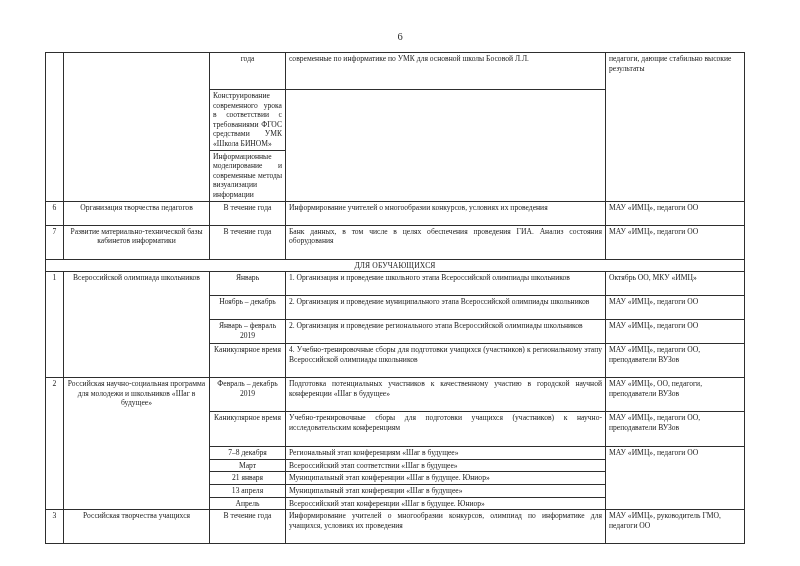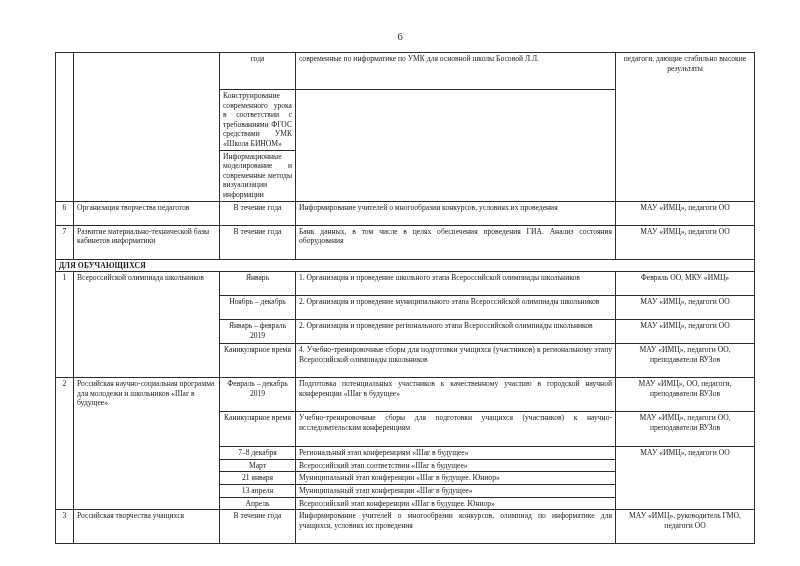--- a/index.html
+++ b/index.html
@@ -26,21 +26,21 @@
     top: 31px;
     left: 0;
     width: 800px;
     text-align: center;
     font-size: 10.5px;
     line-height: 12px;
     color: #2b2b2b;
   }
   .table-wrap {
     position: absolute;
-    left: 55px;
+    left: 45px;
     top: 52px;
     width: 699px;
   }
   table.doc {
     border-collapse: collapse;
     table-layout: fixed;
     width: 699px;
     font-size: 7.6px;
     line-height: 9.6px;
   }
@@ -50,37 +50,38 @@
     vertical-align: top;
     color: #1c1c1c;
   }
   td.c-num {
     width: 18px;
     text-align: center;
     vertical-align: top;
   }
   td.c-name {
     width: 146px;
+    text-align: center;
   }
   td.c-term {
     width: 76px;
     text-align: center;
   }
   td.c-body {
     width: 320px;
     text-align: justify;
     text-align-last: left;
     hyphens: none;
   }
   td.c-resp {
     width: 139px;
-    text-align: center;
   }
   td.section {
-    font-weight: bold;
+    text-align: center;
+    font-weight: normal;
     letter-spacing: 0.15px;
     padding-top: 1px;
     padding-bottom: 1px;
     border-radius: 6px;
   }
   td.blank { }
 </style>
 </head>
 <body>
 
@@ -131,21 +132,21 @@
 
         <tr>
           <td class="section" colspan="5">ДЛЯ ОБУЧАЮЩИХСЯ</td>
         </tr>
 
         <tr>
           <td class="c-num" rowspan="4">1</td>
           <td class="c-name" rowspan="4">Всероссийской олимпиада школьников</td>
           <td class="c-term">Январь</td>
           <td class="c-body" style="height:21px">1. Организация и проведение школьного этапа Всероссийской олимпиады школьников</td>
-          <td class="c-resp">Февраль ОО, МКУ «ИМЦ»</td>
+          <td class="c-resp">Октябрь ОО, МКУ «ИМЦ»</td>
         </tr>
         <tr>
           <td class="c-term">Ноябрь – декабрь</td>
           <td class="c-body" style="height:21px">2. Организация и проведение муниципального этапа Всероссийской олимпиады школьников</td>
           <td class="c-resp">МАУ «ИМЦ», педагоги ОО</td>
         </tr>
         <tr>
           <td class="c-term">Январь – февраль 2019</td>
           <td class="c-body" style="height:21px">2. Организация и проведение регионального этапа Всероссийской олимпиады школьников</td>
           <td class="c-resp">МАУ «ИМЦ», педагоги ОО</td>

